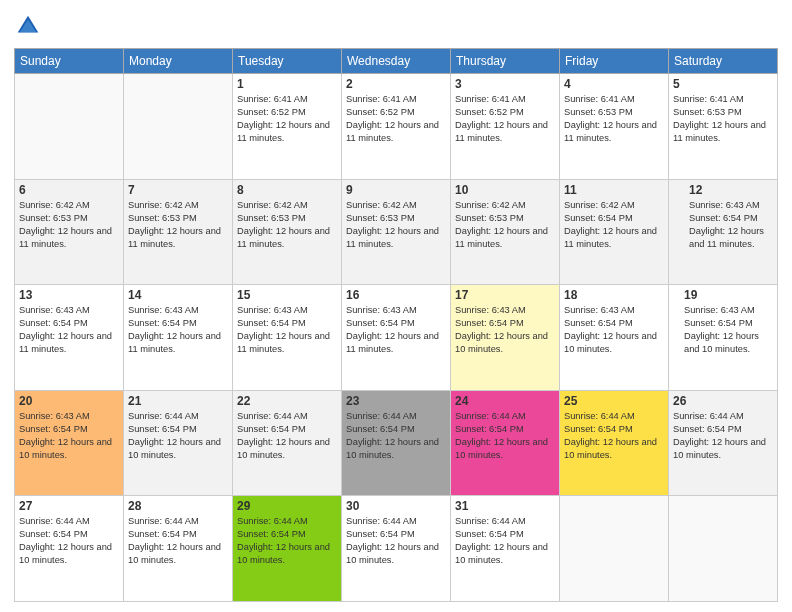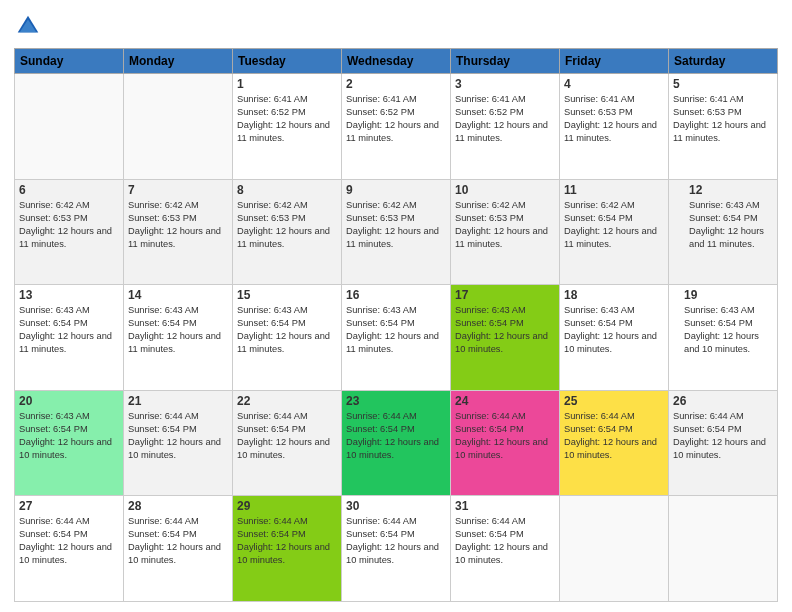--- a/index.html
+++ b/index.html
@@ -53,25 +53,25 @@
       color: #333;
     }
     .calendar {
       flex: 1;
       border-collapse: collapse;
       width: 100%;
       table-layout: fixed;
     }
     .calendar th {
       background-color: #3a7abf;
-      color: #000000;
+      color: #ffffff;
       text-align: left;
       padding: 5px 5px;
       font-size: 12px;
-      font-weight: bold;
+      font-weight: normal;
       border: 1px solid #aaa;
     }
     .calendar td {
       border: 1px solid #ccc;
       vertical-align: top;
       padding: 3px 4px;
       font-size: 9.5px;
       color: #333;
       height: 82px;
       background: #fff;
@@ -195,47 +195,47 @@
             <div class="day-info">Sunrise: 6:43 AM<br>Sunset: 6:54 PM<br>Daylight: 12 hours and 11 minutes.</div>
           </td>
           <td style="background: rgb(255, 255, 255); margin-top: 28px;">
             <span class="day-num">15</span>
             <div class="day-info">Sunrise: 6:43 AM<br>Sunset: 6:54 PM<br>Daylight: 12 hours and 11 minutes.</div>
           </td>
           <td style="background: rgb(255, 255, 255);">
             <span class="day-num">16</span>
             <div class="day-info">Sunrise: 6:43 AM<br>Sunset: 6:54 PM<br>Daylight: 12 hours and 11 minutes.</div>
           </td>
-          <td style="background: #84cc16;">
+          <td style="background: #fef9c3;">
             <span class="day-num">17</span>
             <div class="day-info">Sunrise: 6:43 AM<br>Sunset: 6:54 PM<br>Daylight: 12 hours and 10 minutes.</div>
           </td>
           <td style="background: rgb(255, 255, 255);">
             <span class="day-num">18</span>
             <div class="day-info">Sunrise: 6:43 AM<br>Sunset: 6:54 PM<br>Daylight: 12 hours and 10 minutes.</div>
           </td>
           <td style="background: rgb(255, 255, 255); padding-left: 15px;">
             <span class="day-num">19</span>
             <div class="day-info">Sunrise: 6:43 AM<br>Sunset: 6:54 PM<br>Daylight: 12 hours and 10 minutes.</div>
           </td>
         </tr>
         <tr>
-          <td style="background: #86efac;">
+          <td style="background: #fdba74;">
             <span class="day-num">20</span>
             <div class="day-info">Sunrise: 6:43 AM<br>Sunset: 6:54 PM<br>Daylight: 12 hours and 10 minutes.</div>
           </td>
           <td style="background: rgb(242, 242, 242);">
             <span class="day-num">21</span>
             <div class="day-info">Sunrise: 6:44 AM<br>Sunset: 6:54 PM<br>Daylight: 12 hours and 10 minutes.</div>
           </td>
           <td style="background: rgb(242, 242, 242);">
             <span class="day-num">22</span>
             <div class="day-info">Sunrise: 6:44 AM<br>Sunset: 6:54 PM<br>Daylight: 12 hours and 10 minutes.</div>
           </td>
-          <td style="background: #22c55e;">
+          <td style="background: #a3a3a3;">
             <span class="day-num">23</span>
             <div class="day-info">Sunrise: 6:44 AM<br>Sunset: 6:54 PM<br>Daylight: 12 hours and 10 minutes.</div>
           </td>
           <td style="background: #ec4899;">
             <span class="day-num">24</span>
             <div class="day-info">Sunrise: 6:44 AM<br>Sunset: 6:54 PM<br>Daylight: 12 hours and 10 minutes.</div>
           </td>
           <td style="background: #fde047;">
             <span class="day-num">25</span>
             <div class="day-info">Sunrise: 6:44 AM<br>Sunset: 6:54 PM<br>Daylight: 12 hours and 10 minutes.</div>

